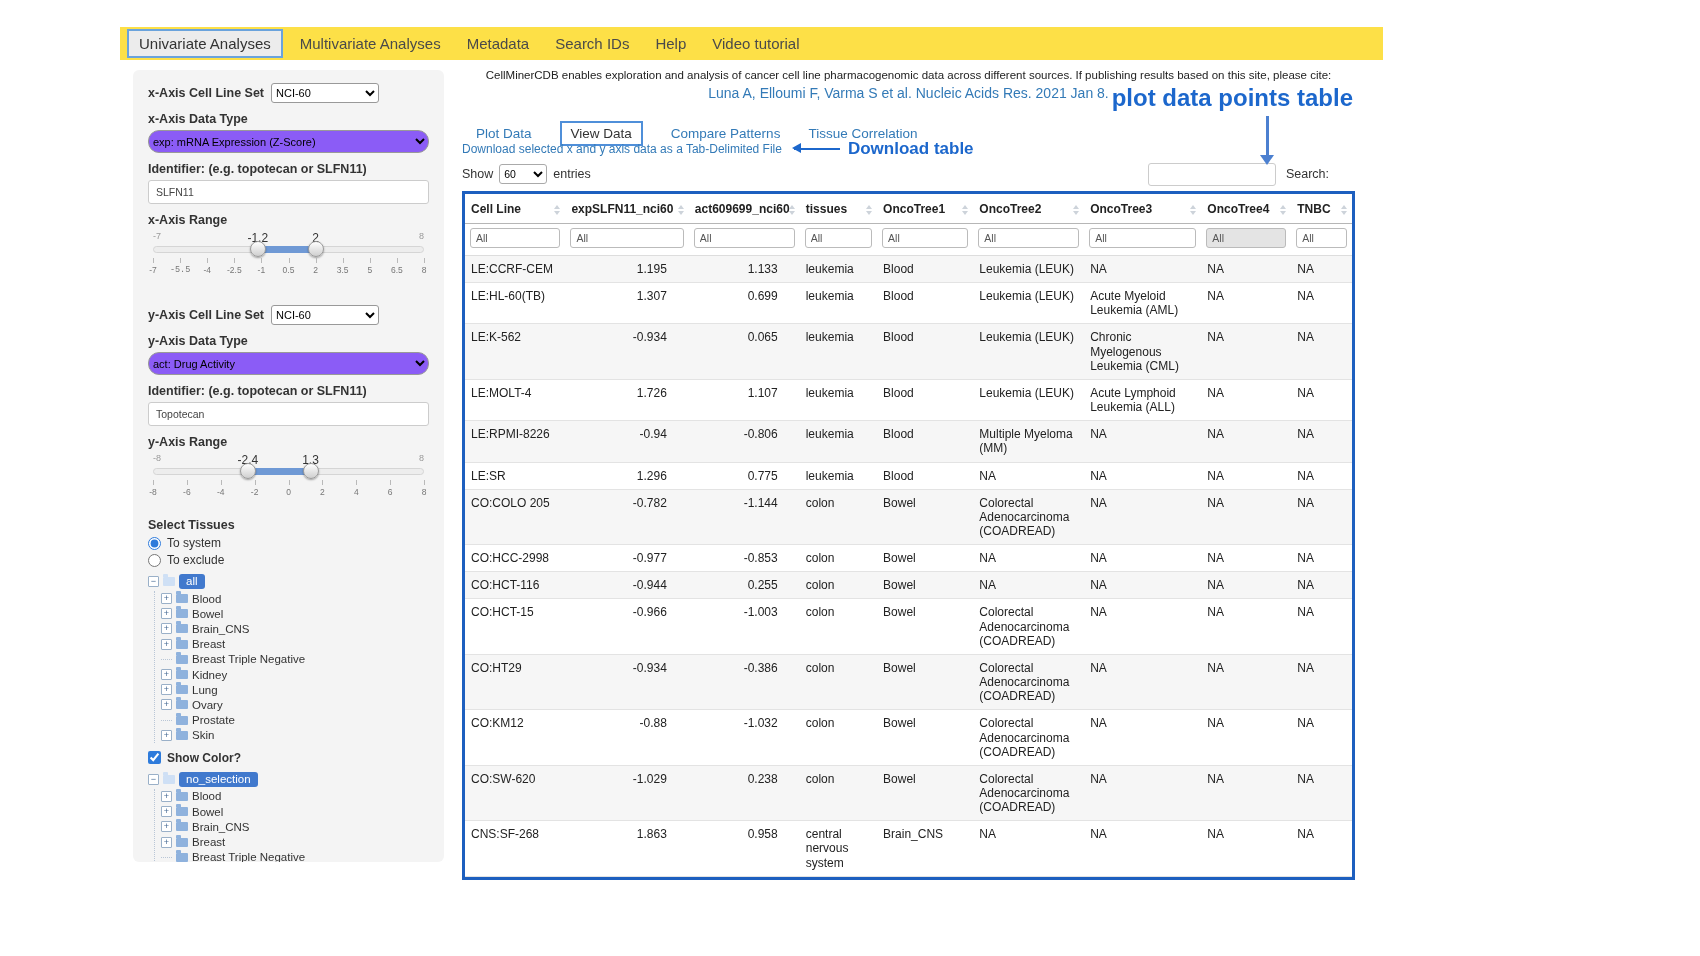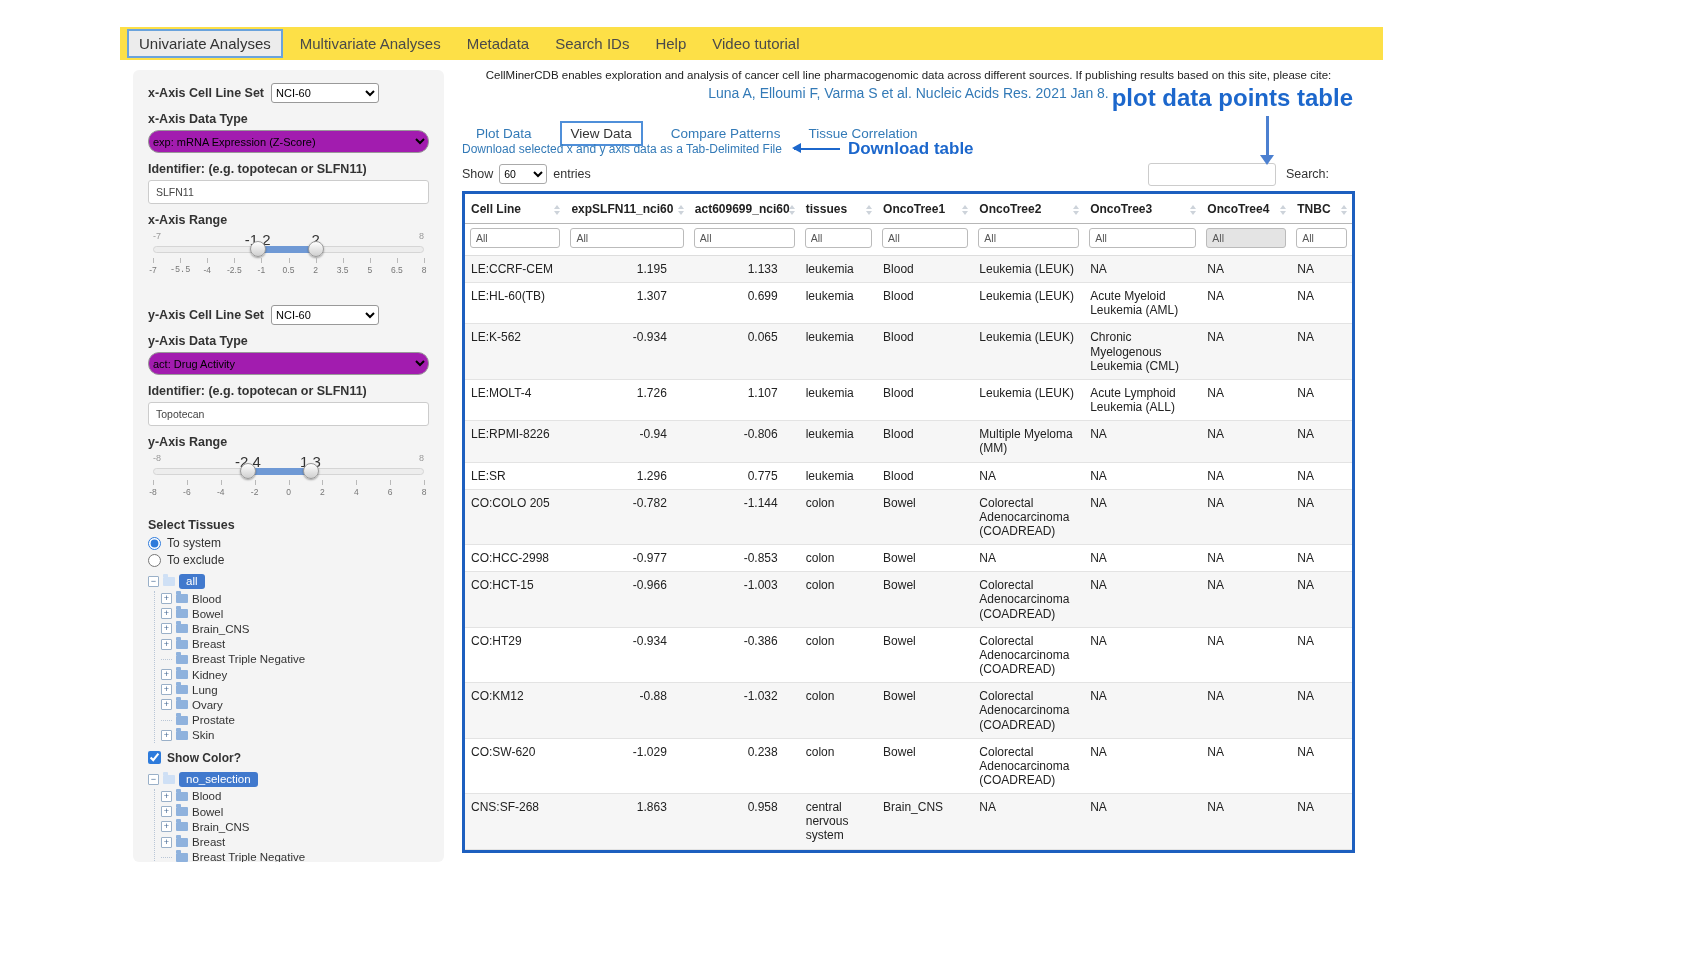--- a/index.html
+++ b/index.html
@@ -10,28 +10,28 @@
   .topnav { position:absolute; left:120px; top:27px; width:1263px; height:33px; background:#fde047; display:flex; align-items:center; font-size:15px; color:#4a4a4a; }
   .nav-tab { padding:6px 13px; white-space:nowrap; cursor:pointer; }
   .nav-tab.active { border:2px solid #6aa3dc; background:#ececec; padding:4px 10px; margin:0 4px 0 7px; color:#333; }
 
   
   .sidebar { position:absolute; left:133px; top:70px; width:311px; height:792px; background:#f4f4f4; border-radius:6px; padding:13px 15px; font-size:12px; color:#333; overflow:hidden; }
   .fld-label { font-weight:bold; font-size:12.5px; margin:9px 0 4px; }
   .inline-field { display:flex; align-items:center; gap:7px; }
   .inline-field .fld-label { margin:0; }
   .sel-inline { font-size:11px; height:20px; width:108px; border:1px solid #999; border-radius:3px; background:#fff; }
-  select.full { width:100%; font-size:11px; height:23px; border:1px solid #999; border-radius:11px; background:#a21caf; }
+  select.full { width:100%; font-size:11px; height:23px; border:1px solid #999; border-radius:11px; background:#8b5cf6; }
   input.full { width:100%; font-size:10.5px; height:24px; border:1px solid #ccc; border-radius:3px; background:#fff; padding:0 7px; color:#444; }
 
   
   .slider { position:relative; height:56px; margin:3px 5px 0; }
   .sl-minmax { position:absolute; top:0; font-size:9px; color:#999; }
   .sl-min { left:0; } .sl-max { right:0; }
-  .sl-val { position:absolute; top:0; font-size:15px; color:#333; transform:translateX(-50%); }
+  .sl-val { position:absolute; top:0; font-size:12px; color:#333; transform:translateX(-50%); }
   .sl-track { position:absolute; top:15px; left:0; right:0; height:7px; background:#ededed; border:1px solid #d5d5d5; border-radius:4px; }
   .sl-bar { position:absolute; top:15px; height:7px; background:#6f99d5; }
   .sl-handle { position:absolute; top:10px; width:16px; height:16px; margin-left:-8px; border-radius:50%; background:linear-gradient(#fff,#cfcfcf); border:1px solid #9a9a9a; box-shadow:0 1px 2px rgba(0,0,0,.35); }
   .sl-ticks { position:absolute; top:25px; left:0; right:0; height:24px; }
   .sl-tick { position:absolute; top:2px; width:1px; height:5px; background:#b9b9b9; }
   .sl-ticklabel { position:absolute; top:9px; transform:translateX(-50%); font-size:8.5px; color:#777; white-space:nowrap; }
   .section-gap { height:18px; }
 
   
   .radio-row, .check-row { display:flex; align-items:center; gap:6px; margin:3px 0; font-size:12px; cursor:pointer; }
@@ -467,20 +467,31 @@
               <td class="num">-0.977</td>
               <td class="num">-0.853</td>
               <td>colon</td>
               <td>Bowel</td>
               <td>NA</td>
               <td>NA</td>
               <td>NA</td>
               <td>NA</td>
             </tr>
             <tr>
+              <td>CO:HCT-116</td>
+              <td class="num">-0.944</td>
+              <td class="num">0.255</td>
+              <td>colon</td>
+              <td>Bowel</td>
+              <td>NA</td>
+              <td>NA</td>
+              <td>NA</td>
+              <td>NA</td>
+            </tr>
+            <tr>
               <td>CO:HCT-15</td>
               <td class="num">-0.966</td>
               <td class="num">-1.003</td>
               <td>colon</td>
               <td>Bowel</td>
               <td>Colorectal Adenocarcinoma (COADREAD)</td>
               <td>NA</td>
               <td>NA</td>
               <td>NA</td>
             </tr>

